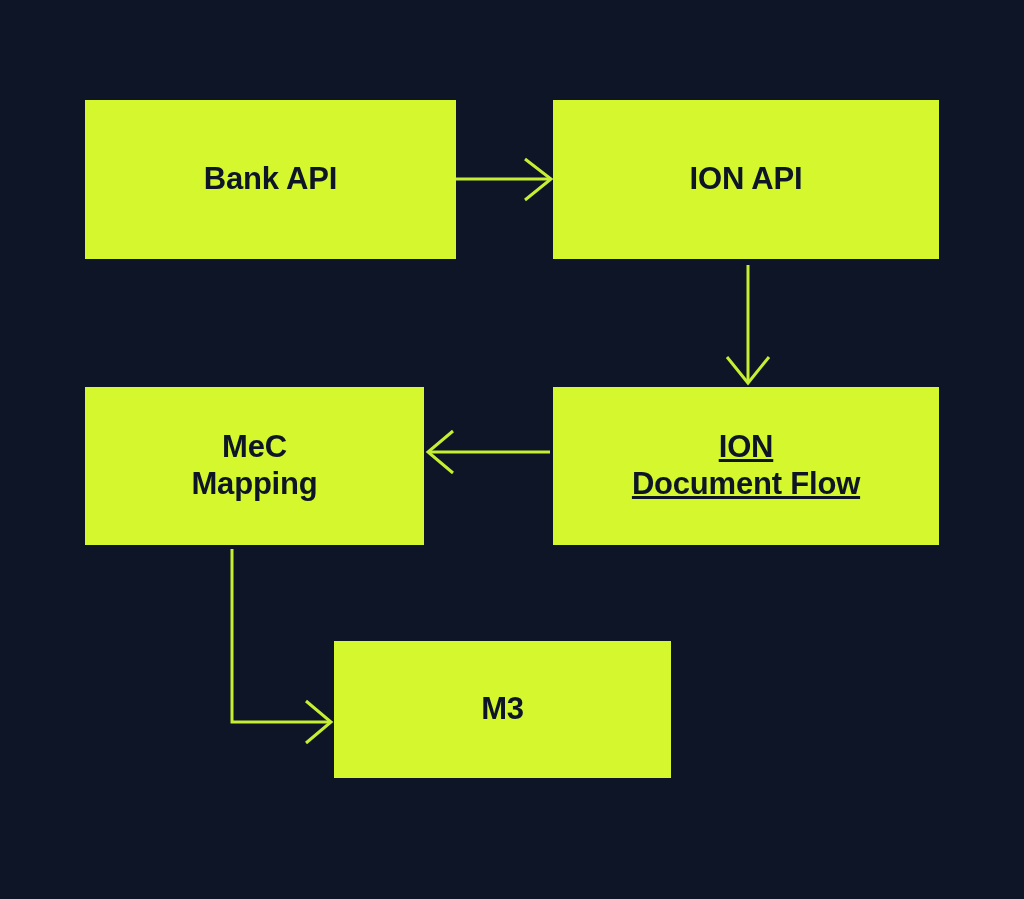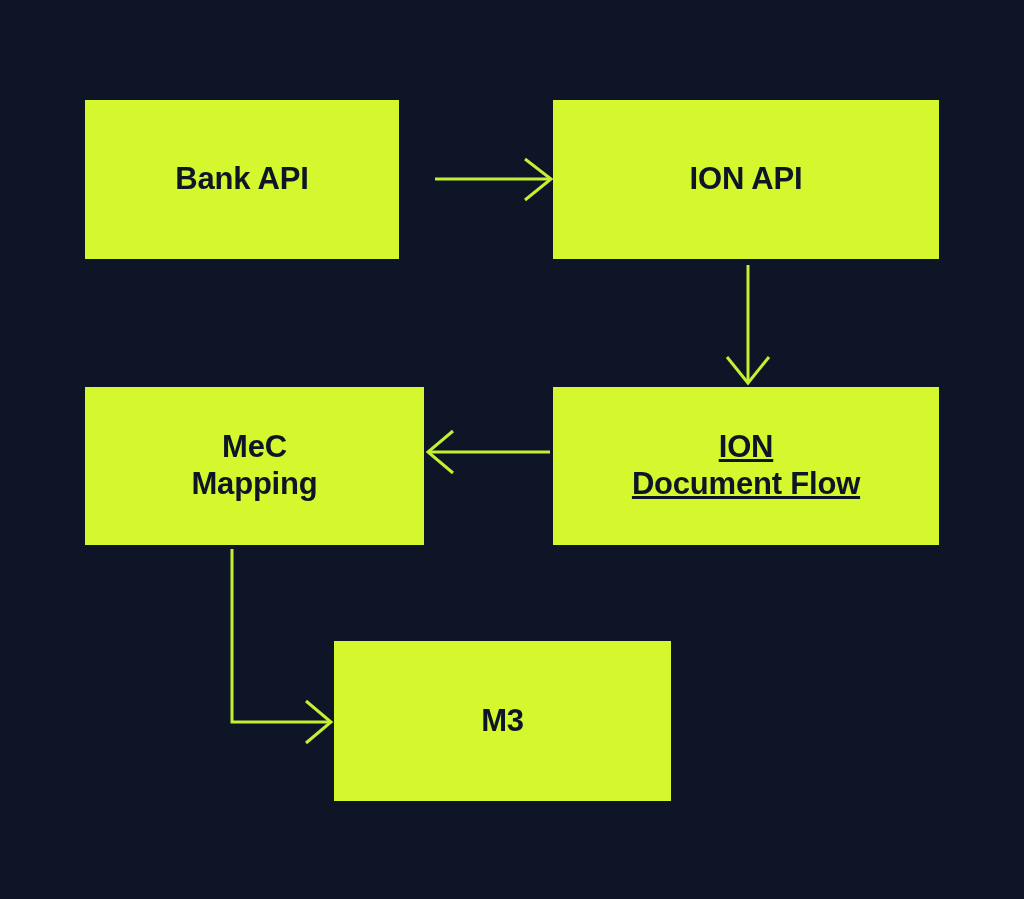--- a/index.html
+++ b/index.html
@@ -62,35 +62,35 @@
       <path d="M 550 452 L 430 452" stroke="#c6ef34" stroke-width="3" fill="none"></path>
       <path d="M 453 431 L 428 452 L 453 473" stroke="#c6ef34" stroke-width="3" fill="none" stroke-linejoin="miter" stroke-linecap="butt"></path>
     </g>
 
     <g>
       <path d="M 232 549 L 232 722 L 330 722" stroke="#c6ef34" stroke-width="3" fill="none" stroke-linejoin="miter"></path>
       <path d="M 306 701 L 331 722 L 306 743" stroke="#c6ef34" stroke-width="3" fill="none" stroke-linejoin="miter" stroke-linecap="butt"></path>
     </g>
   </svg>
 
-  <div class="node" style="left:85px; top:100px; width:314px; height:159px; font-size:31px;">
+  <div class="node" style="left:85px; top:100px; width:371px; height:159px; font-size:31px;">
     <span class="node-label">Bank API</span>
   </div>
 
   <div class="node" style="left:553px; top:100px; width:386px; height:159px; font-size:31px;">
     <span class="node-label">ION API</span>
   </div>
 
   <div class="node" style="left:85px; top:387px; width:339px; height:158px; font-size:31px;">
     <span class="node-label">MeC
 Mapping</span>
   </div>
 
   <div class="node" style="left:553px; top:387px; width:386px; height:158px; font-size:31px;text-decoration:underline;">
     <span class="node-label">ION
 Document Flow</span>
   </div>
 
-  <div class="node" style="left:334px; top:641px; width:337px; height:160px; font-size:31px;">
+  <div class="node" style="left:334px; top:641px; width:337px; height:137px; font-size:31px;">
     <span class="node-label">M3</span>
   </div>
 
 </div>
 
 </body></html>

